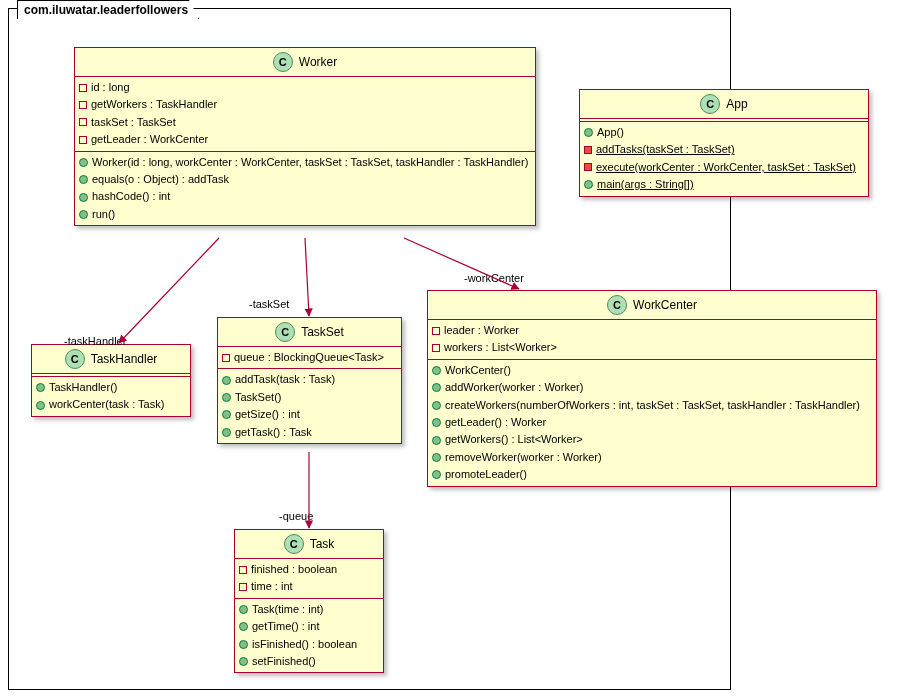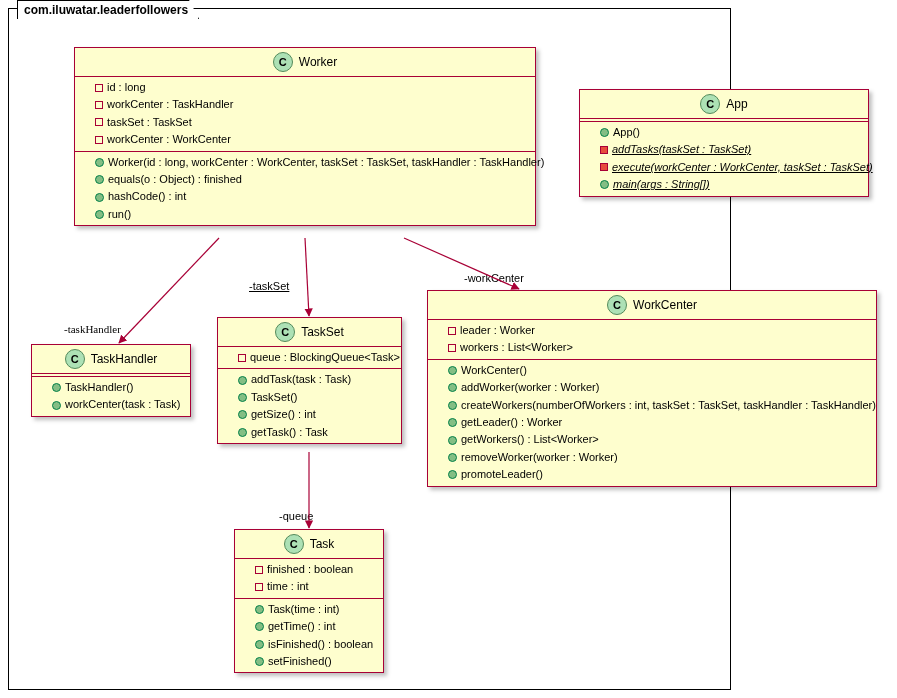--- a/index.html
+++ b/index.html
@@ -57,21 +57,21 @@
     background: #ade1b5;
     border: 1px solid #548a5b;
     align-items: center;
     justify-content: center;
     font-weight: bold;
     font-size: 11px;
     color: #000;
     flex-shrink: 0;
   }
   .class-section {
-    padding: 2px 20px;
+    padding: 2px 4px;
     border-bottom: 1.5px solid #a80036;
   }
   .class-section:last-child {
     border-bottom: none;
     text-align: center;
   }
   .member {
     display: flex;
     align-items: center;
     gap: 4px;
@@ -93,21 +93,20 @@
   .vis-circle {
     width: 7px;
     height: 7px;
     border-radius: 50%;
     background: #84be84;
     border: 1px solid #038048;
     flex-shrink: 0;
   }
   .underline {
     text-decoration: underline;
-    font-style: italic;
   }
   .rel-label {
     position: absolute;
     font-size: 11px;
     background: transparent;
   }
   svg.connectors {
     position: absolute;
     left: 0;
     top: 0;
@@ -125,39 +124,39 @@
       <span class="class-icon">C</span>
       <span>Worker</span>
     </div>
     <div class="class-section">
       <div class="member">
           <span class="vis-square"></span>
           <span>id : long</span>
         </div>
       <div class="member">
           <span class="vis-square"></span>
-          <span>workCenter : TaskHandler</span>
+          <span>getWorkers : TaskHandler</span>
         </div>
       <div class="member">
           <span class="vis-square"></span>
           <span>taskSet : TaskSet</span>
         </div>
       <div class="member">
           <span class="vis-square"></span>
-          <span>workCenter : WorkCenter</span>
+          <span>getLeader : WorkCenter</span>
         </div>
     </div>
     <div class="class-section">
       <div class="member">
           <span class="vis-circle"></span>
           <span>Worker(id : long, workCenter : WorkCenter, taskSet : TaskSet, taskHandler : TaskHandler)</span>
         </div>
       <div class="member">
           <span class="vis-circle"></span>
-          <span>equals(o : Object) : finished</span>
+          <span>equals(o : Object) : addTask</span>
         </div>
       <div class="member">
           <span class="vis-circle"></span>
           <span>hashCode() : int</span>
         </div>
       <div class="member">
           <span class="vis-circle"></span>
           <span>run()</span>
         </div>
     </div>
@@ -313,22 +312,22 @@
           <span class="vis-circle"></span>
           <span>isFinished() : boolean</span>
         </div>
       <div class="member">
           <span class="vis-circle"></span>
           <span>setFinished()</span>
         </div>
     </div>
   </div>
 
-  <div class="rel-label" style="left:55px; top:314px;font-family:Liberation Serif, serif;">-taskHandler</div>
-  <div class="rel-label" style="left:240px; top:271px;text-decoration:underline;">-taskSet</div>
+  <div class="rel-label" style="left:55px; top:326px;">-taskHandler</div>
+  <div class="rel-label" style="left:240px; top:289px;">-taskSet</div>
   <div class="rel-label" style="left:455px; top:263px;">-workCenter</div>
   <div class="rel-label" style="left:270px; top:501px;">-queue</div>
 
   <svg class="connectors" width="880" height="682">
     <defs>
       <marker id="arrow" viewBox="0 0 10 10" refX="9" refY="5" markerWidth="7" markerHeight="7" orient="auto-start-reverse">
         <path d="M 0 0 L 10 5 L 0 10 z" fill="#a80036"></path>
       </marker>
     </defs>
 

